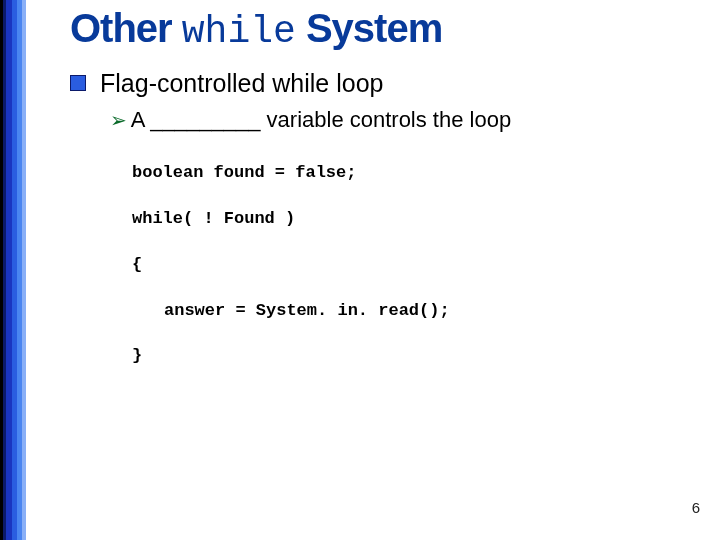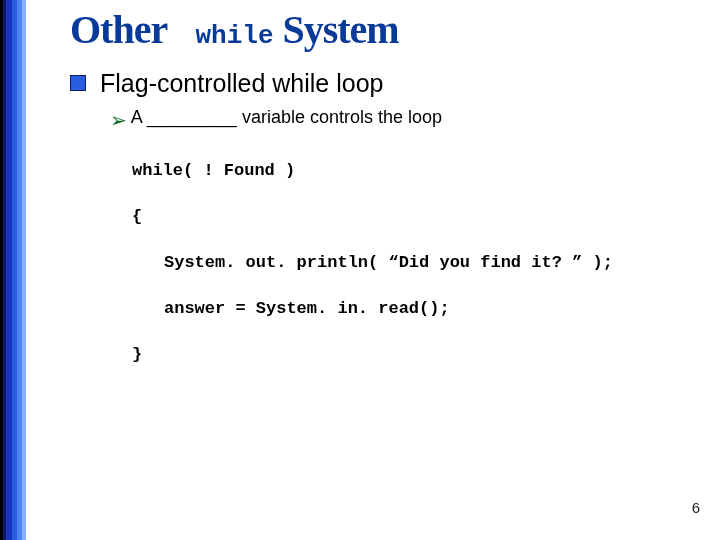--- a/index.html
+++ b/index.html
@@ -34,29 +34,28 @@
     right: 10px;
   }
   .title {
     font-size: 40px;
     font-weight: 900;
     color: #083a9a;
     white-space: nowrap;
     letter-spacing: 0px;
   }
   .title .cond {
-    font-family: Liberation Serif, serif;
+    font-family: Liberation Sans, sans-serif;
     font-stretch: condensed;
     letter-spacing: -1px;
   }
   .title .mono {
     font-family: "Courier New", Courier, monospace;
-    font-weight: bold;
-    font-size: 26px;
-    margin-left: 20px;
+    font-weight: normal;
+    font-size: 38px;
   }
   .bullet-list {
     margin-top: 14px;
   }
   .row {
     display: flex;
     align-items: flex-start;
   }
   .sq-bullet {
     width: 14px;
@@ -76,21 +75,21 @@
     margin-top: 6px;
   }
   .arrow-bullet {
     color: #0a6a2a;
     font-size: 20px;
     margin-right: 4px;
     flex: 0 0 auto;
     margin-top: 2px;
   }
   .lvl2-text {
-    font-size: 18px;
+    font-size: 22px;
     line-height: 1.25;
   }
   .lvl2-line {
     display: flex;
     align-items: flex-start;
     margin-top: 2px;
   }
   .code-block {
     margin-left: 62px;
     margin-top: 6px;
@@ -129,23 +128,23 @@
     </div>
 
     <div class="sub">
       <div class="lvl2-line">
         <span class="arrow-bullet">➢</span>
         <span class="lvl2-text">A _________ variable controls the loop</span>
       </div>
     </div>
 
     <div class="code-block">
+<div>boolean found = false;</div>
 <div>while( ! Found )</div>
 <div>{</div>
-<div class="indent1">System. out. println( “Did you find it? ” );</div>
 <div class="indent1">answer = System. in. read();</div>
 <div>}</div>
     </div>
 
   </div>
 </div>
 
 <div class="page-num">6</div>
 
 </body></html>

